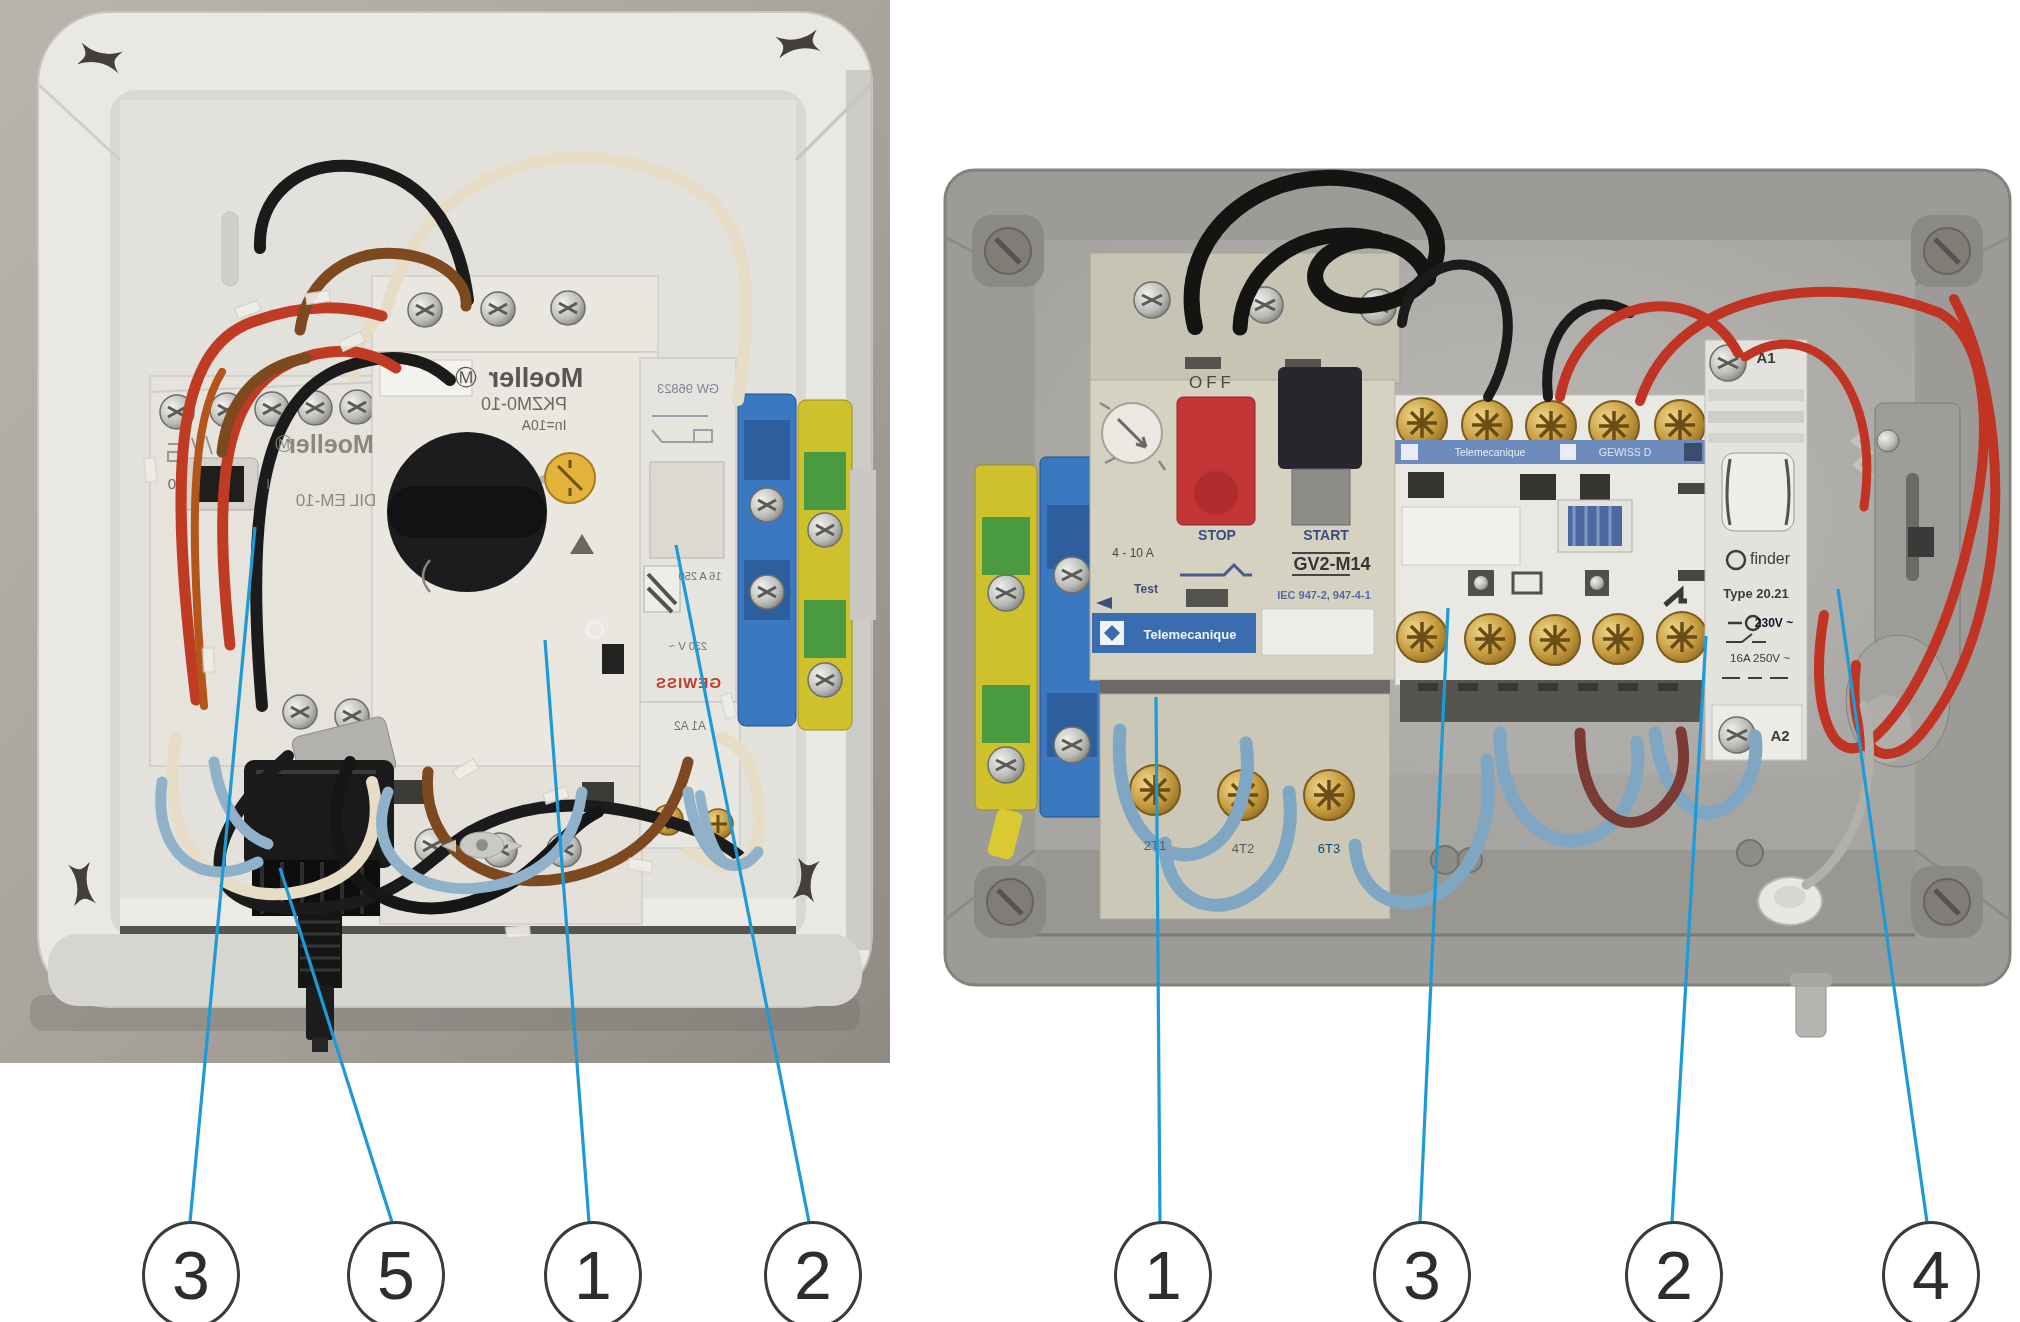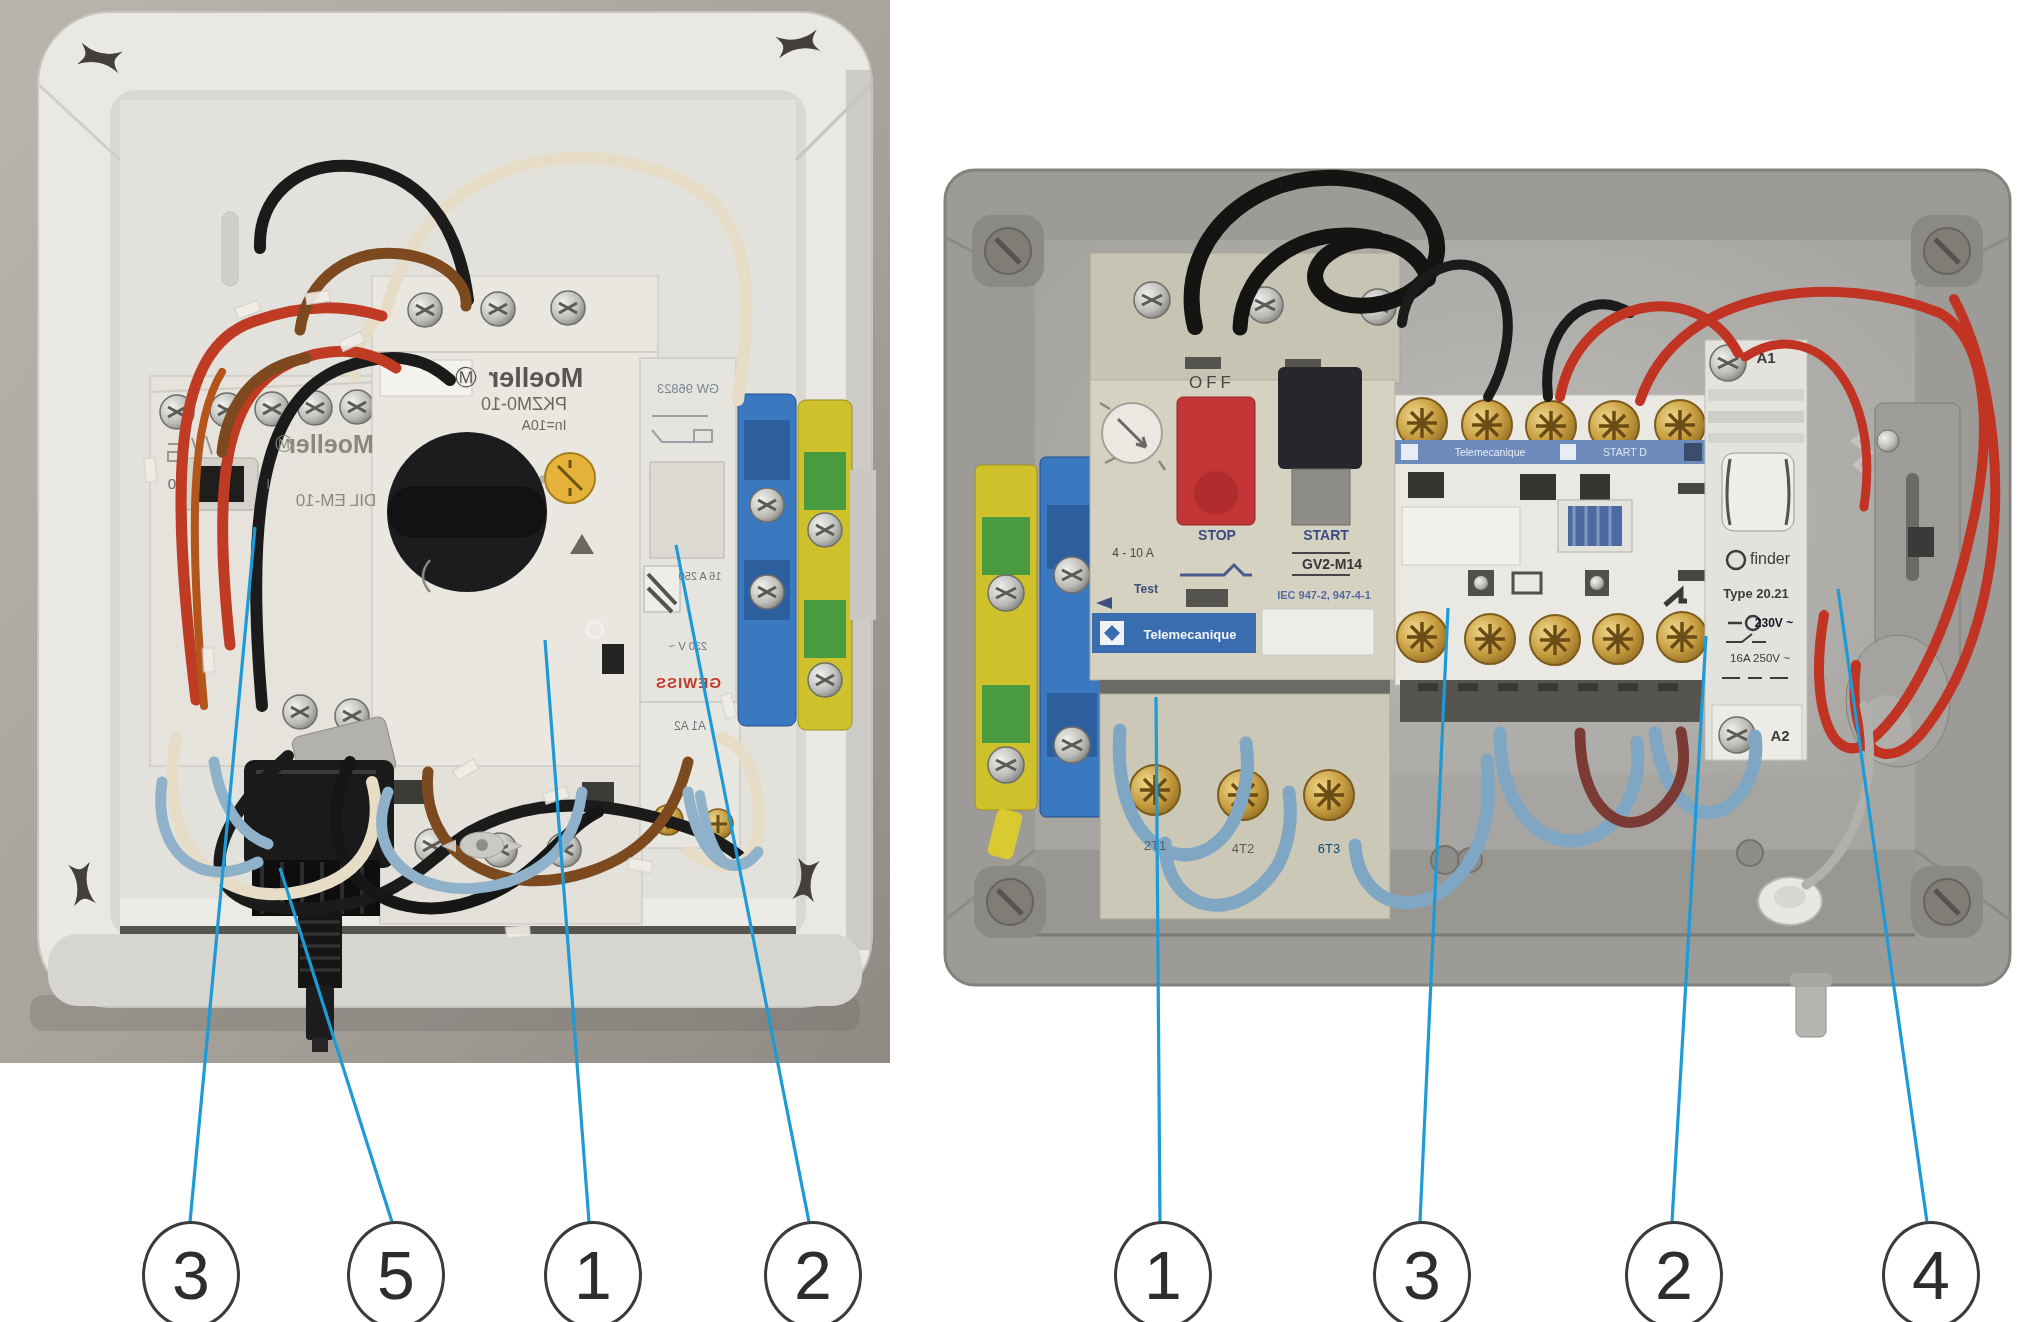--- a/index.html
+++ b/index.html
@@ -399,26 +399,26 @@
         <path d="M715,588 C725,668 774,690 804,644 C817,622 817,604 815,591" stroke="#7fa6c2" stroke-width="13"></path>
         <path d="M640,588 C640,678 698,704 734,648 C747,627 744,604 741,587" stroke="#7c3a34" stroke-width="11"></path>
         <path d="M924,560 C944,648 904,718 866,740" stroke="#b2b0aa" stroke-width="9"></path>
       </g>
     </svg>
 
     <span class="lbl" style="left:272px;top:237px;font-size:17px;letter-spacing:4px;color:#474745;">OFF</span>
     <span class="lbl" style="left:277px;top:390px;font-size:14px;font-weight:bold;color:#3c4c80;">STOP</span>
     <span class="lbl" style="left:386px;top:390px;font-size:14px;font-weight:bold;color:#3c4c80;">START</span>
     <span class="lbl" style="left:193px;top:408px;font-size:12px;color:#474745;">4 - 10 A</span>
-    <span class="lbl" style="left:392px;top:419px;font-size:14px;font-weight:bold;color:#36363a;text-align:center;">GV2-M14</span>
+    <span class="lbl" style="left:392px;top:419px;font-size:18px;font-weight:bold;color:#36363a;text-align:center;">GV2-M14</span>
     <span class="lbl" style="left:384px;top:450px;font-size:11px;font-weight:bold;color:#5868a4;">IEC 947-2, 947-4-1</span>
     <span class="lbl" style="left:206px;top:444px;font-size:12px;font-weight:bold;color:#3c5080;text-align:right;">Test</span>
     <span class="lbl" style="left:250px;top:489px;font-size:13px;font-weight:bold;color:#f2f4f8;">Telemecanique</span>
     <span class="lbl" style="left:550px;top:307px;font-size:10.5px;color:#e9edf5;">Telemecanique</span>
-    <span class="lbl" style="left:685px;top:307px;font-size:10.5px;color:#dfe5f0;">START D</span>
+    <span class="lbl" style="left:685px;top:307px;font-size:10.5px;color:#dfe5f0;">GEWISS D</span>
     <span class="lbl" style="left:215px;top:700px;font-size:13px;color:#5c5c58;">2T1</span>
     <span class="lbl" style="left:303px;top:703px;font-size:13px;color:#5c5c58;">4T2</span>
     <span class="lbl" style="left:389px;top:703px;font-size:13px;color:#0c4a6e;text-align:center;">6T3</span>
     <span class="lbl" style="left:826px;top:212px;font-size:15px;font-weight:bold;color:#3b3b39;text-align:right;">A1</span>
     <span class="lbl" style="left:830px;top:414px;font-size:16px;font-weight:normal;color:#3b3b3b;">finder</span>
     <span class="lbl" style="left:816px;top:448px;font-size:13px;font-weight:bold;color:#3b3b3b;">Type 20.21</span>
     <span class="lbl" style="left:834px;top:478px;font-size:12px;font-weight:bold;color:#0f172a;">230V ~</span>
     <span class="lbl" style="left:820px;top:514px;font-size:11.5px;color:#3b3b3b;">16A 250V ~</span>
     <span class="lbl" style="left:840px;top:590px;font-size:15px;font-weight:bold;color:#3b3b39;">A2</span>
   </div>

